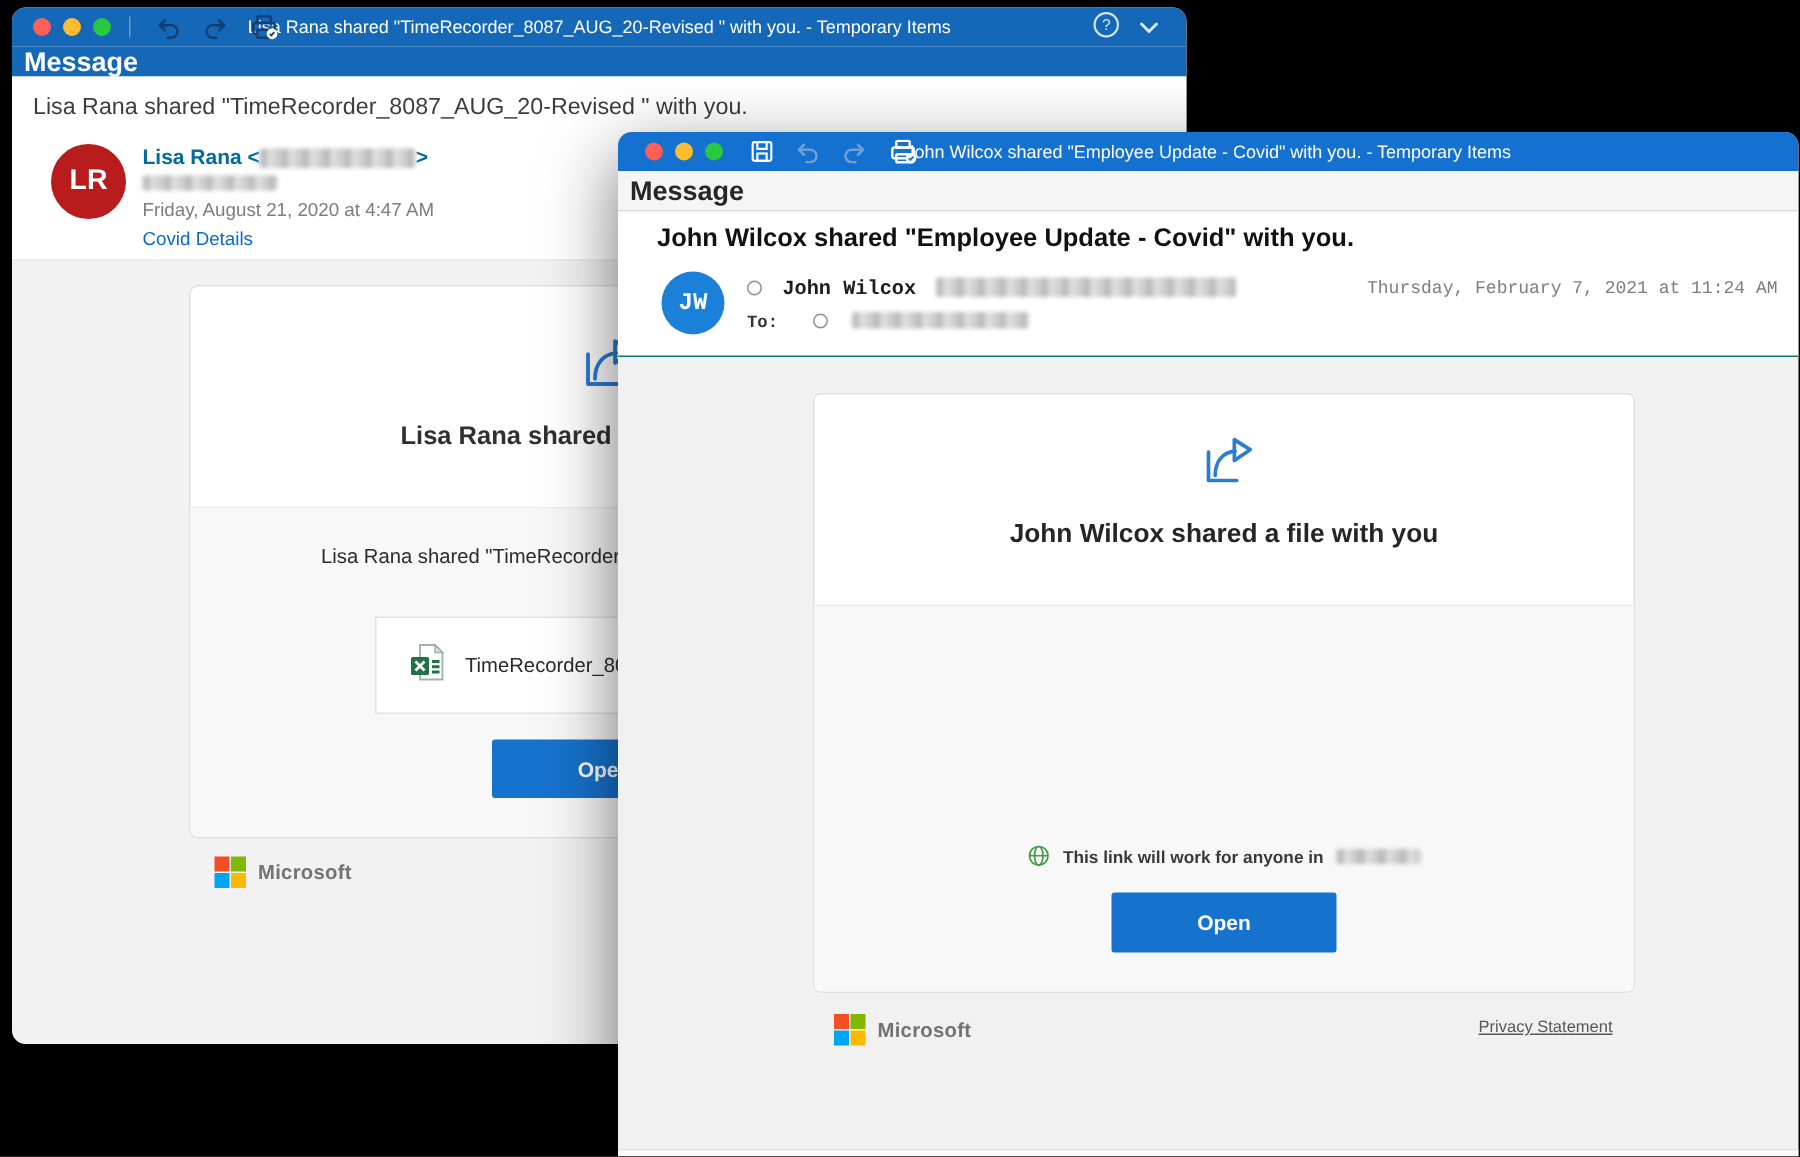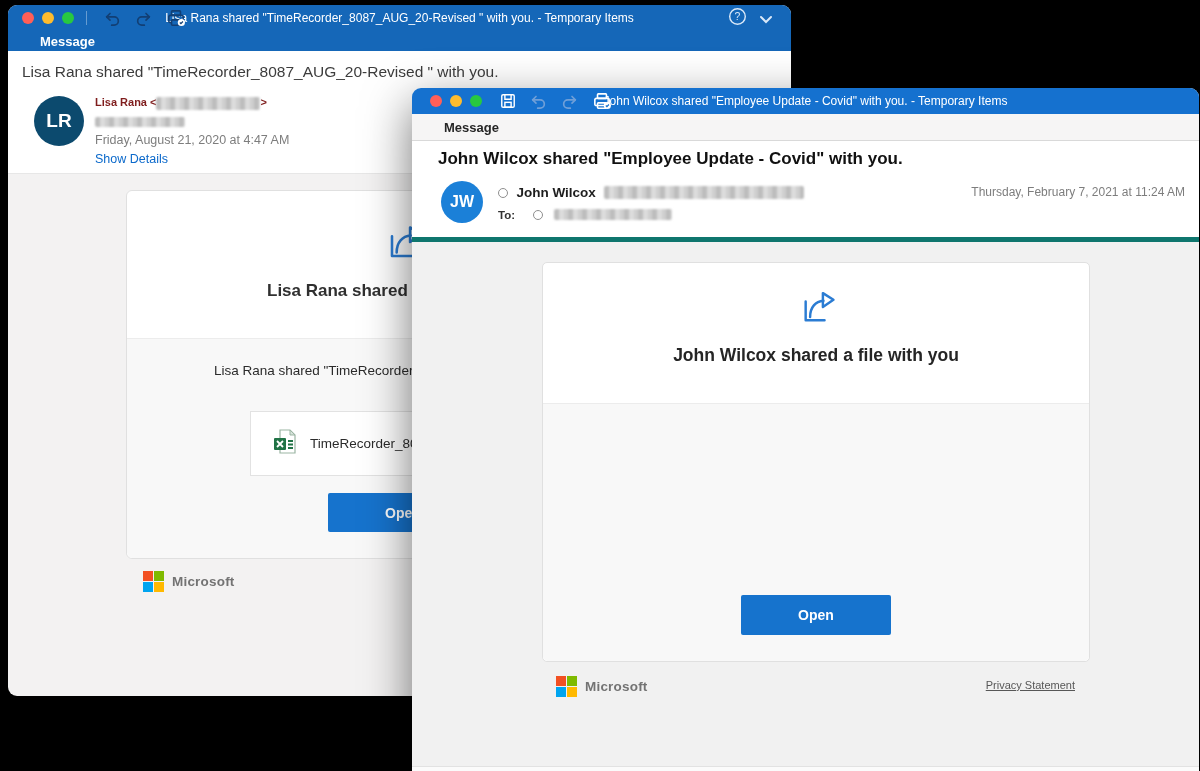--- a/index.html
+++ b/index.html
@@ -12,21 +12,21 @@
   .tb-back{background:#1567b8;}
   .tb-front{background:#1571cf;}
   .lights{display:flex;gap:8px;margin-left:14px;align-items:center;}
   .light{width:12px;height:12px;border-radius:50%;}
   .tb-sep{width:1px;height:14px;background:rgba(255,255,255,.35);margin:0 10px 0 12px;}
   .tb-title{position:absolute;left:0;right:0;text-align:center;color:#fff;font-size:12px;white-space:nowrap;}
   .tbicon{display:inline-flex;margin:0 7px;position:relative;}
   .ribbon{position:absolute;left:0;right:0;display:flex;align-items:center;}
   .ribbon-back{top:26px;height:20px;background:#1567b8;color:#fff;}
   .ribbon-front{top:26px;height:26px;background:#f6f5f5;color:#262626;border-bottom:1px solid #d9d9d9;}
-  .ribbon-label{font-size:13px;font-weight:700;margin-left:32px;}
+  .ribbon-label{font-size:18px;font-weight:700;margin-left:8px;}
   .ribbon-front .ribbon-label{font-weight:600;}
   .help-group{position:absolute;right:18px;top:2px;display:flex;align-items:center;gap:12px;}
   
   .subjectrow{position:absolute;left:0;right:0;background:#fff;display:flex;align-items:center;border-bottom:1px solid #e7e7e7;}
   .senderrow{position:absolute;left:0;right:0;background:#fff;border-bottom:1px solid #e7e7e7;}
   .avatar{position:absolute;border-radius:50%;color:#fff;display:flex;align-items:center;justify-content:center;font-weight:700;}
   .redact{display:inline-block;vertical-align:middle;border-radius:2px;
     background:repeating-linear-gradient(90deg,#bdbdbd 0 5px,#dcdcdc 5px 10px,#cfcfcf 10px 14px);
     filter:blur(1.3px);}
   .ring{display:inline-block;width:8px;height:8px;border:1.6px solid #8f8f8f;border-radius:50%;background:#fff;vertical-align:middle;}
@@ -102,27 +102,27 @@
 
     <div class="ribbon ribbon-back">
       <span class="ribbon-label">Message</span>
     </div>
 
     <div class="subjectrow" style="top:46px;height:41px;">
       <span style="margin-left:14px;font-size:15.5px;color:#3d3d3d;white-space:nowrap;">Lisa Rana shared "TimeRecorder_8087_AUG_20-Revised " with you.</span>
     </div>
 
     <div class="senderrow" style="top:87px;height:81px;">
-      <div class="avatar" style="left:26px;top:4px;width:50px;height:50px;background:#0c4a6e;font-size:19px;">LR</div>
-      <div class="abs" style="left:87px;top:4px;font-size:11px;color:#7f1d1d;font-weight:700;white-space:nowrap;">
+      <div class="avatar" style="left:26px;top:4px;width:50px;height:50px;background:#b91c1c;font-size:19px;">LR</div>
+      <div class="abs" style="left:87px;top:4px;font-size:14px;color:#0369a1;font-weight:700;white-space:nowrap;">
         <span>Lisa Rana &lt;</span><span class="redact" style="width:104px;height:13px;"></span><span>&gt;</span>
       </div>
       <span class="redact abs" style="left:87px;top:25px;width:90px;height:10px;"></span>
       <div class="abs datetxt" style="left:87px;top:41px;font-size:12.5px;">Friday, August 21, 2020 at 4:47 AM</div>
-      <div class="abs link" style="left:87px;top:60px;font-size:12.5px;cursor:pointer;">Show Details</div>
+      <div class="abs link" style="left:87px;top:60px;font-size:12.5px;cursor:pointer;">Covid Details</div>
     </div>
 
     <div class="card" style="left:118px;top:185px;width:534px;height:367px;">
       <span class="abs" style="left:258px;top:30px;">
         <svg width="42" height="42" viewBox="0 0 36 36" fill="none" stroke="#2b7cd3" stroke-width="2.2" stroke-linejoin="round" stroke-linecap="round">
             <path d="M6 13 V30 H23"></path>
             <path d="M10 27 C10 18 15 13 22 12.4"></path>
             <path d="M21.5 5.5 L31 11.5 L21.5 18 Z"></path>
           </svg>
       </span>
@@ -199,21 +199,21 @@
     </div>
 
     <div class="ribbon ribbon-front">
       <span class="ribbon-label">Message</span>
     </div>
 
     <div class="subjectrow" style="top:53px;height:35px;border-bottom:none;">
       <span style="margin-left:26px;font-size:17px;font-weight:700;color:#111;white-space:nowrap;">John Wilcox shared "Employee Update - Covid" with you.</span>
     </div>
 
-    <div class="senderrow" style="top:88px;height:61px;border-bottom:5px solid #0f766e;">
+    <div class="senderrow" style="top:88px;height:61px;border-bottom:1px solid #0f766e;font-family:Liberation Mono, monospace;">
       <div class="avatar" style="left:29px;top:5px;width:42px;height:42px;background:#1b80d8;font-size:16px;">JW</div>
       <div class="abs" style="left:86px;top:7px;white-space:nowrap;">
         <span class="ring"></span>
         <span style="font-size:13.5px;font-weight:700;color:#1d1d1d;margin:0 4px;">John Wilcox</span>
         <span class="redact" style="width:200px;height:13px;"></span>
       </div>
       <div class="abs" style="left:86px;top:29px;white-space:nowrap;text-align:center;">
         <span style="font-size:11.5px;font-weight:700;color:#333;margin-right:14px;">To:</span>
         <span class="ring"></span>
         <span class="redact" style="width:118px;height:11px;margin-left:6px;"></span>
@@ -225,20 +225,31 @@
       <span class="abs" style="left:256px;top:24px;">
         <svg width="40" height="40" viewBox="0 0 36 36" fill="none" stroke="#2b7cd3" stroke-width="2.2" stroke-linejoin="round" stroke-linecap="round">
             <path d="M6 13 V30 H23"></path>
             <path d="M10 27 C10 18 15 13 22 12.4"></path>
             <path d="M21.5 5.5 L31 11.5 L21.5 18 Z"></path>
           </svg>
       </span>
       <div class="heading" style="left:0;right:0;top:82px;text-align:center;font-size:17.5px;color:#252525;">John Wilcox shared a file with you</div>
       <div class="card-divider" style="top:140px;"></div>
       <div class="card-body" style="top:141px;border-radius:0 0 5px 5px;">
+        <div class="abs" style="left:0;right:0;top:158px;text-align:center;white-space:nowrap;">
+          <span style="vertical-align:-3px;display:inline-block;">
+            <svg width="15" height="15" viewBox="0 0 16 16" fill="none" stroke="#3f9c44" stroke-width="1.2">
+                <circle cx="8" cy="8" r="6.6"></circle>
+                <ellipse cx="8" cy="8" rx="3" ry="6.6"></ellipse>
+                <path d="M1.5 8 H14.5"></path>
+              </svg>
+          </span>
+          <span style="font-size:11.5px;font-weight:600;color:#3a3a3a;margin:0 4px;">This link will work for anyone in</span>
+          <span class="redact" style="width:56px;height:10px;"></span>
+        </div>
         <button class="open-btn" style="left:198px;top:191px;width:150px;height:40px;">Open</button>
       </div>
     </div>
 
     <div class="mslogo" style="left:144px;top:588px;">
       <span class="msgrid">
         <span style="background:#f25022;"></span>
           <span style="background:#7fba00;"></span>
         <span style="background:#00a4ef;"></span>
           <span style="background:#ffb900;"></span>

